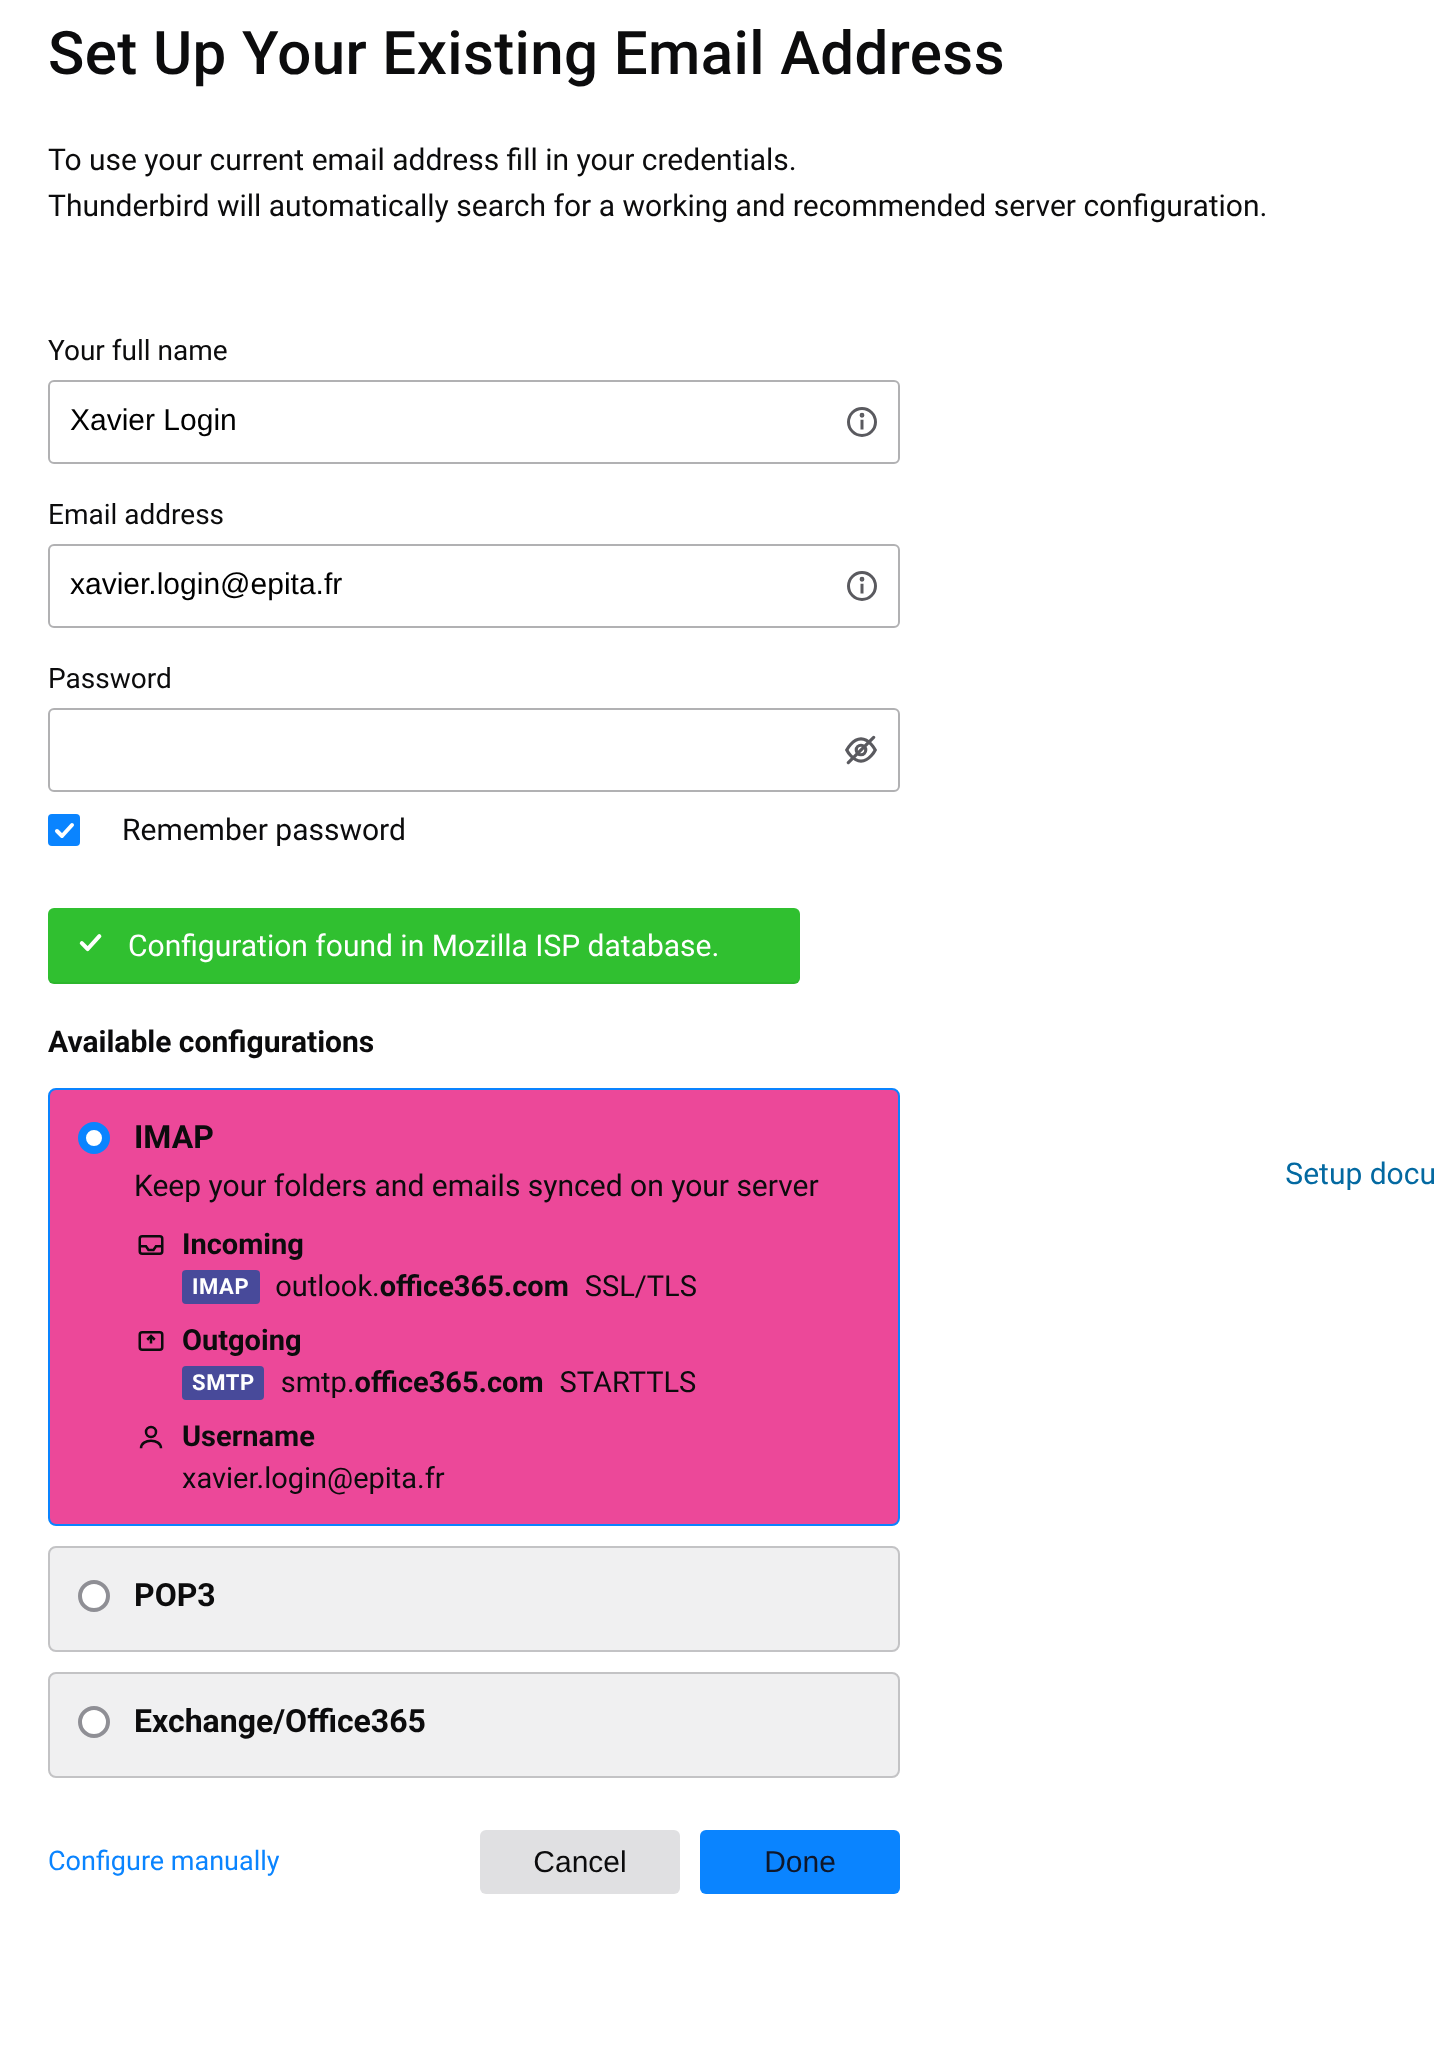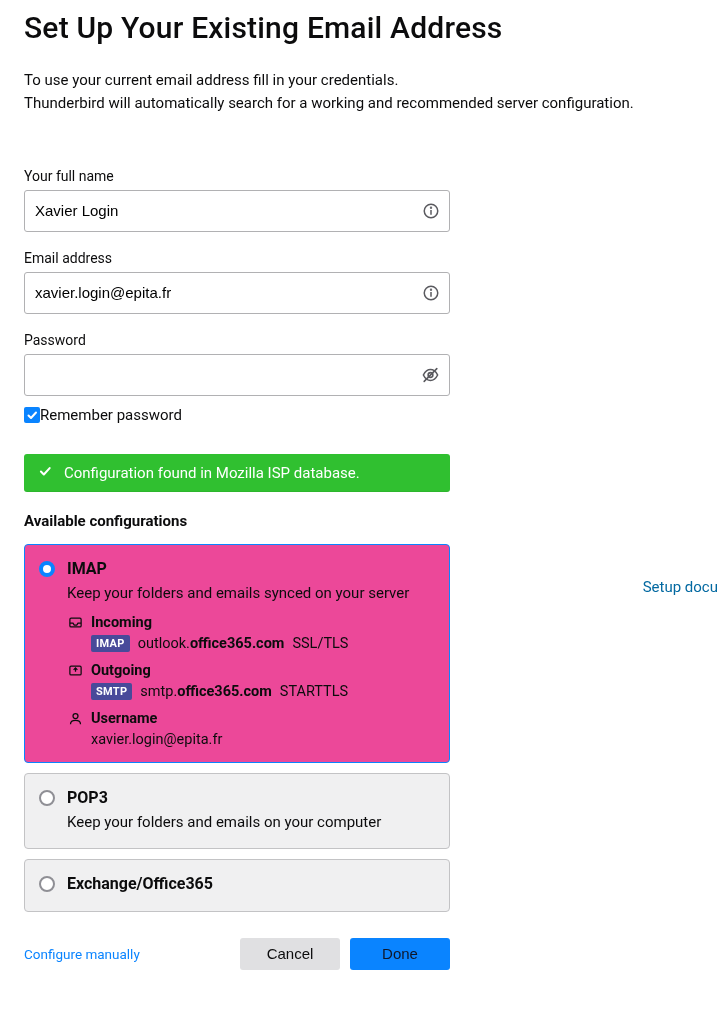--- a/index.html
+++ b/index.html
@@ -46,35 +46,35 @@
     position: absolute;
     right: 10px;
     top: 50%;
     transform: translateY(-50%);
     color: #5a5a5f;
     display: inline-flex;
   }
   .checkbox-row {
     display: flex;
     align-items: center;
-    gap: 0;
+    gap: 21px;
     margin-top: 10px;
     margin-bottom: 30px;
   }
   .checkbox {
     width: 16px; height: 16px;
     border-radius: 2px;
     background: #0a84ff;
     display: inline-flex;
     align-items: center;
     justify-content: center;
     flex-shrink: 0;
   }
   .status-bar {
-    width: 426px;
+    width: 376px;
     background: #30c030;
     color: #fff;
     border-radius: 3px;
     padding: 10px 14px;
     display: flex;
     align-items: center;
     gap: 12px;
     font-size: 15px;
     margin-bottom: 20px;
     box-shadow: inset 0 -1px 0 rgba(0,0,0,.05);
@@ -319,21 +319,20 @@
     <div class="detail-sub">
       <span>xavier.login@epita.fr</span>
     </div>
   </div>
 </div>
 
 <div class="config-card">
   <span class="radio"></span>
   <div class="config-body">
     <div class="config-title">POP3</div>
-    <div class="config-desc" style="margin-bottom:0;">Keep your folders and emails on your computer</div>
   </div>
 </div>
 
 <div class="config-card">
   <span class="radio"></span>
   <div class="config-body">
     <div class="config-title">Exchange/Office365</div>
   </div>
 </div>
 

